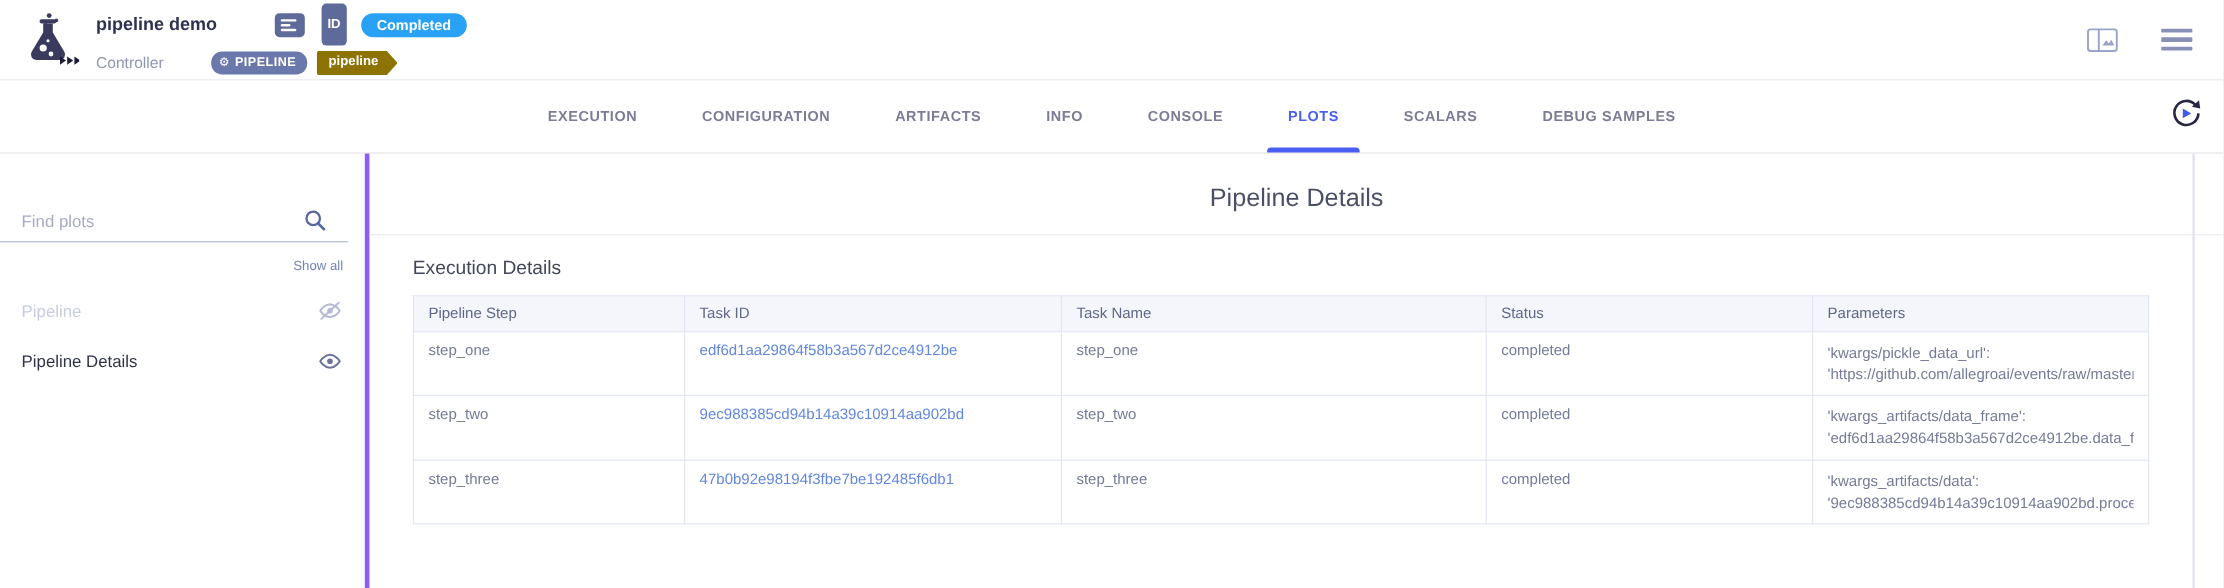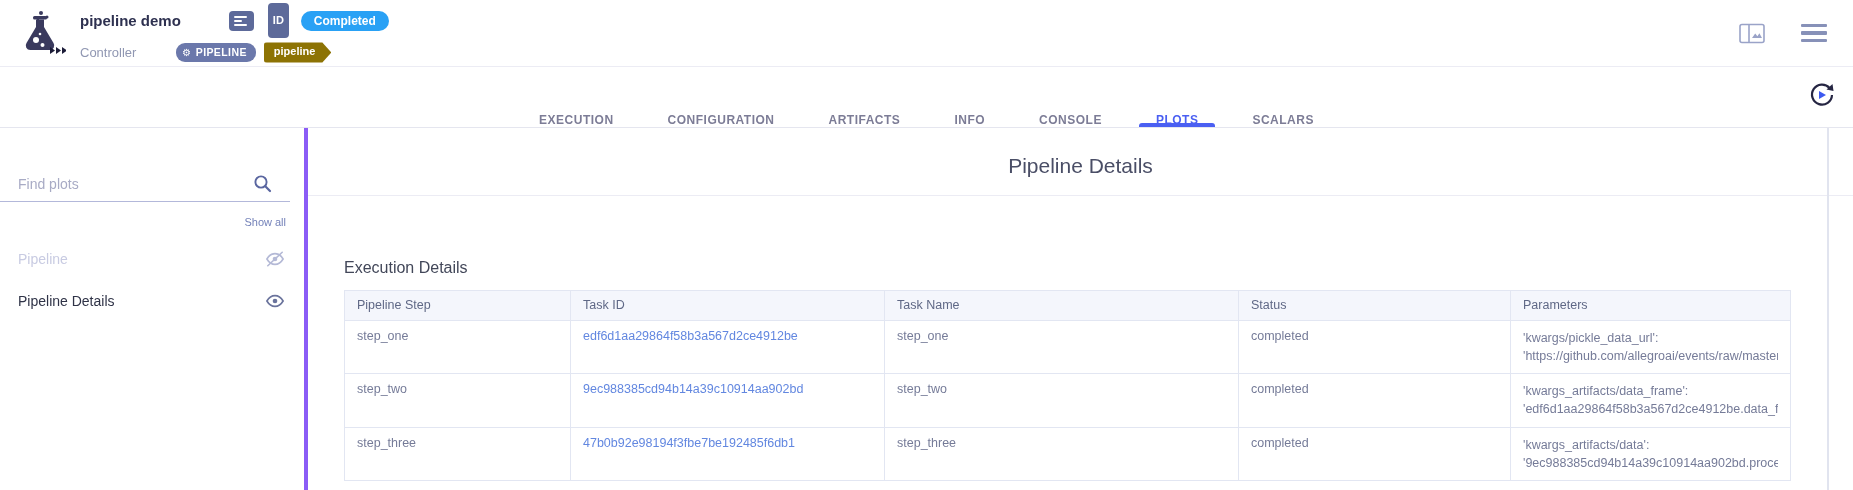--- a/index.html
+++ b/index.html
@@ -50,21 +50,21 @@
   .icon-btn { cursor:pointer; display:flex; align-items:center; }
   .hamburger { display:flex; flex-direction:column; gap:4px; }
   .hamburger i { width:26px; height:3.5px; background:#8791b8; border-radius:1px; display:block; }
 
   
   .tabbar {
     height:62px; border-top:1px solid #ececf4; border-bottom:1px solid #e5e6ef;
     display:flex; align-items:stretch; justify-content:center; position:relative; background:#fff;
   }
   .tab {
-    position:relative; display:flex; align-items:flex-end; padding:0 27px;
+    position:relative; display:flex; align-items:center; padding:0 27px;
     font-size:12px; font-weight:bold; letter-spacing:.5px; color:#7c7c96;
     white-space:nowrap; cursor:pointer;
   }
   .tab.active { color:#4a5ff2; }
   .tab.active .underline {
     position:absolute; left:10px; right:10px; bottom:0; height:4px;
     background:#4a5ff2; border-radius:3px 3px 0 0;
   }
   .refresh-btn { position:absolute; right:18px; top:50%; transform:translateY(-50%); cursor:pointer; }
 
@@ -89,21 +89,21 @@
     padding:0 18px; cursor:pointer; font-size:14px;
   }
   .side-item.dimmed .side-label { color:#c8cbe2; }
   .side-item .side-label { color:#2f3347; }
 
   
   .main { flex:1; position:relative; background:#fff; }
   .page-title { text-align:center; font-size:21px; font-weight:500; color:#4a4e66; margin-top:26px; }
   .title-divider { border:none; border-top:1px solid #ececf4; margin-top:17px; }
   .content { padding:19px 62px 0 36px; }
-  .section-title { font-size:16px; font-weight:500; color:#424759;margin-top:44px; }
+  .section-title { font-size:16px; font-weight:500; color:#424759; }
   table.exec-table { width:100%; border-collapse:collapse; table-layout:fixed; margin-top:13px; }
   .exec-table th, .exec-table td {
     border:1px solid #e2e6f2; text-align:left; vertical-align:top;
     font-size:12.5px; overflow:hidden;
   }
   .exec-table th {
     background:#f4f6fc; color:#5f6886; font-weight:normal; height:30px;
     padding:7px 12px; white-space:nowrap;
   }
   .exec-table td { height:50px; padding:8px 12px; color:#757b98; }
@@ -187,20 +187,23 @@
       </div>
     <div class="tab">
         <span>CONSOLE</span>
       </div>
     <div class="tab active">
         <span>PLOTS</span>
         <span class="underline"></span>
       </div>
     <div class="tab">
         <span>SCALARS</span>
+      </div>
+    <div class="tab">
+        <span>DEBUG SAMPLES</span>
       </div>
 
     <span class="refresh-btn">
       <svg width="27" height="27" viewBox="0 0 27 27">
         <path d="M21.5 6.5 A10 10 0 1 0 24 13.5" fill="none" stroke="#262643" stroke-width="2.2"></path>
         <polygon points="24.5,2.5 25.5,9.5 18.5,8" fill="#262643"></polygon>
         <polygon points="11,9.5 18,13.5 11,17.5" fill="#3d5af1"></polygon>
       </svg>
     </span>
   </nav>

